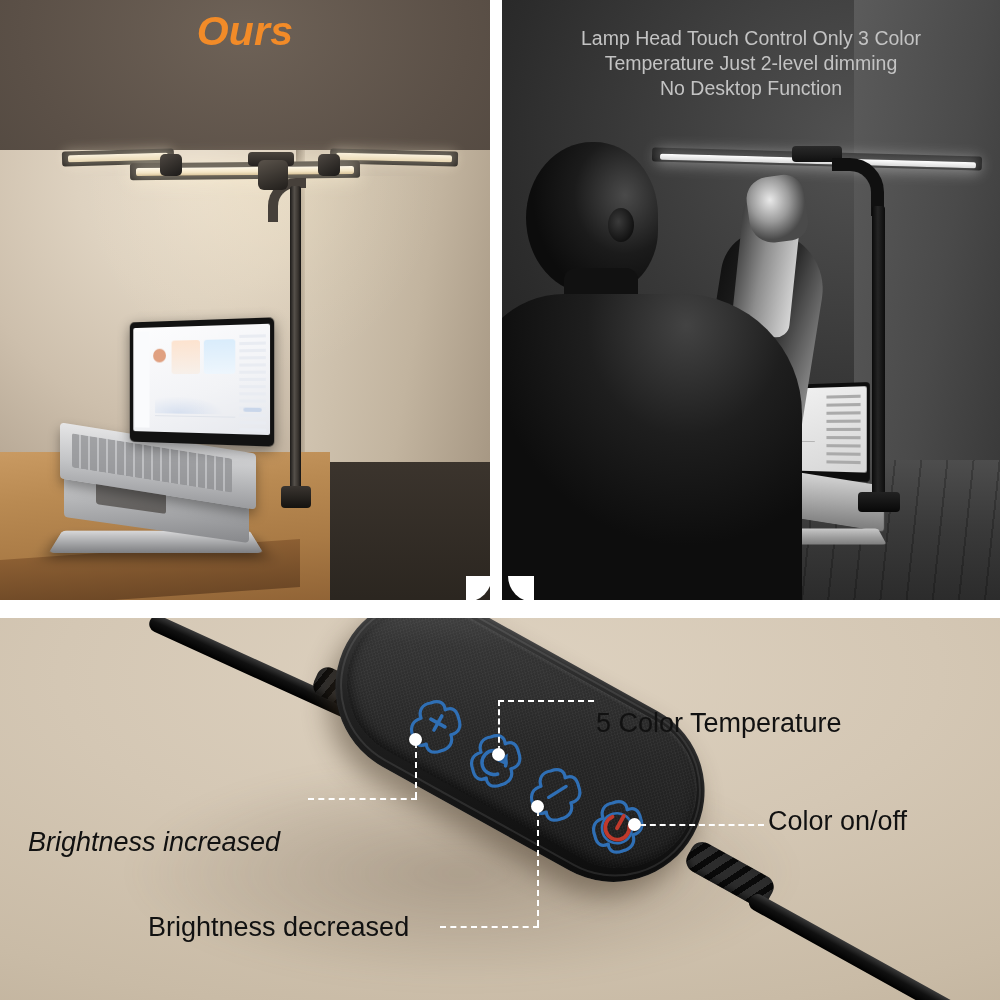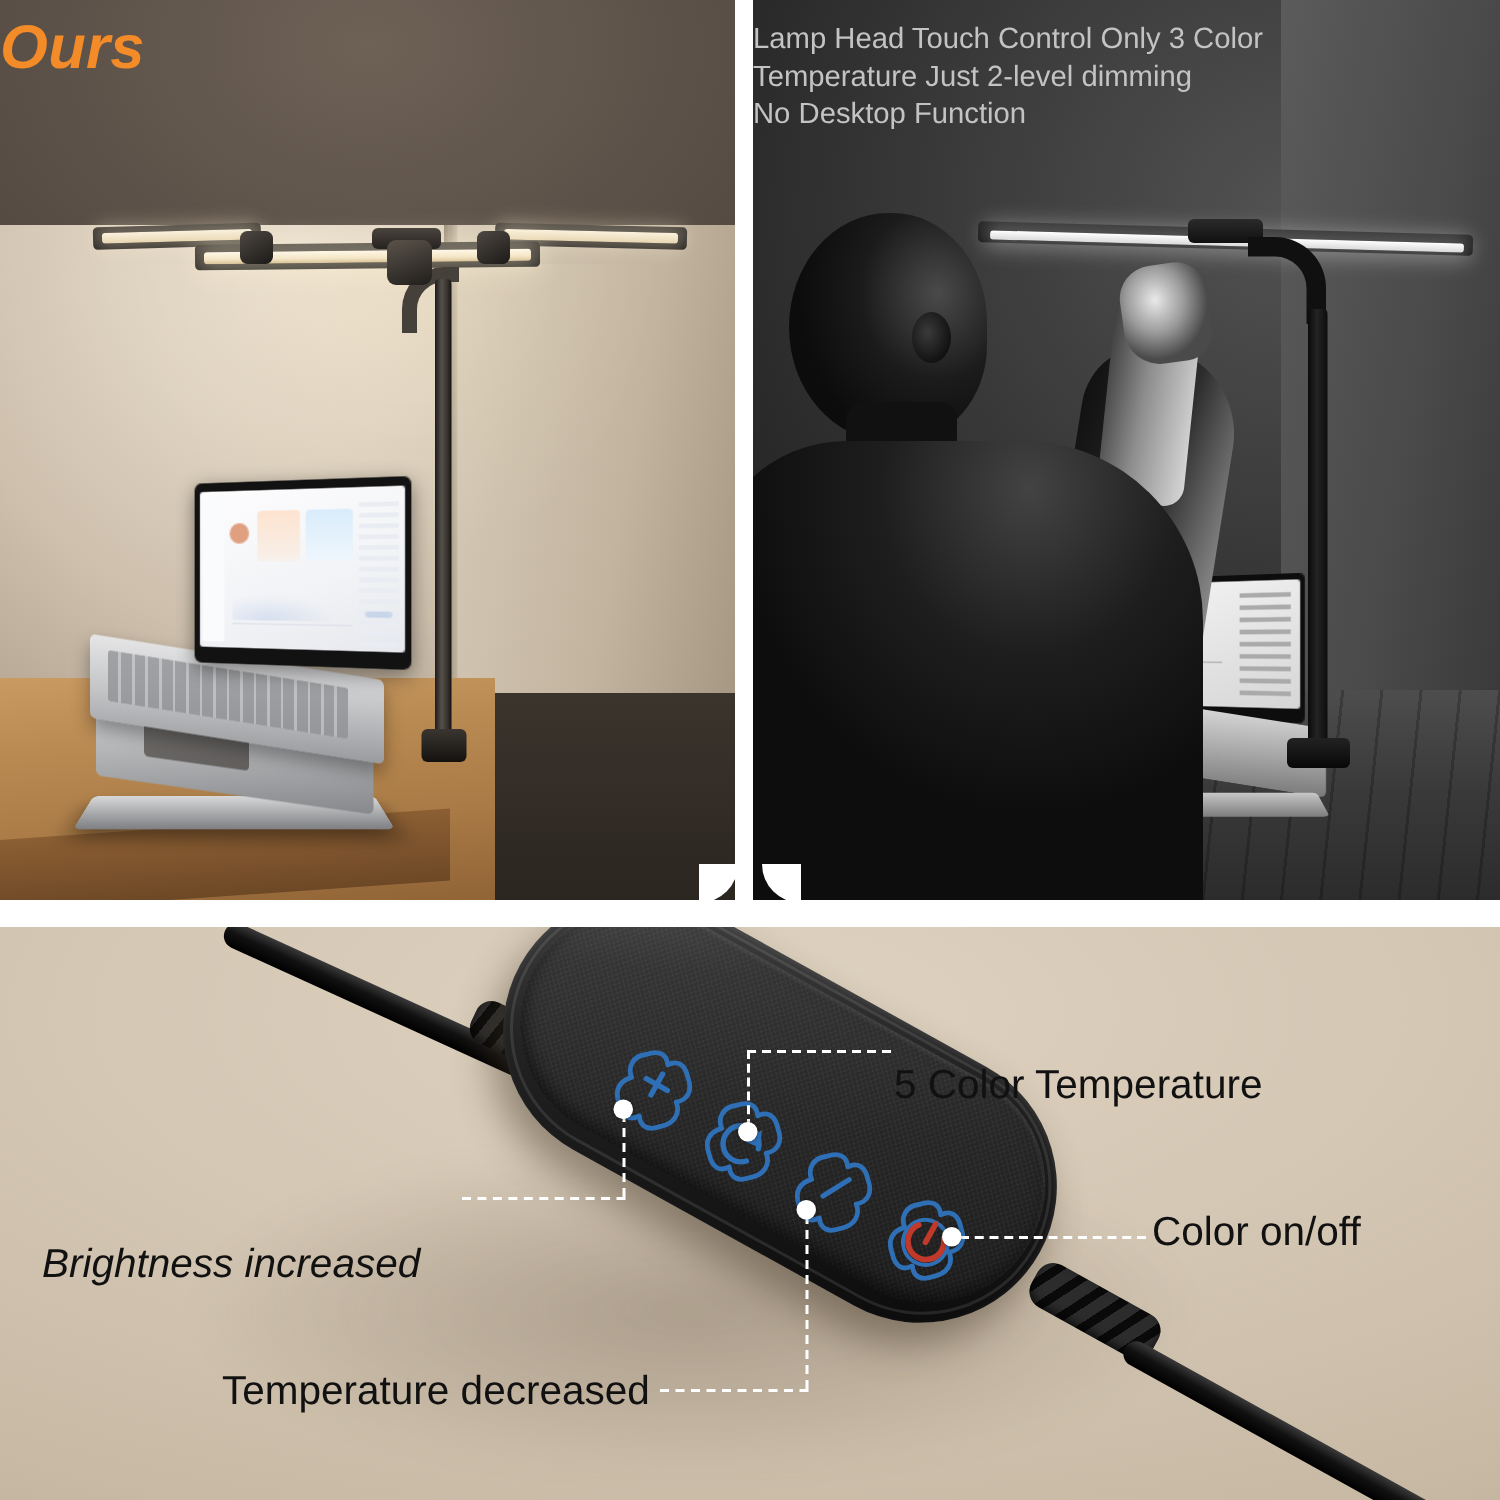--- a/index.html
+++ b/index.html
@@ -255,34 +255,34 @@
     background: linear-gradient(175deg,#dedede 0%, #a8a8a8 55%, #7a7a7a 100%);
     transform: skewY(9deg); border-radius: 4px;
   }
   .o-stand {
     position: absolute; left: 230px; top: 520px; width: 150px; height: 32px;
     background: linear-gradient(180deg,#c9c9c9,#7e7e7e); border-radius: 4px;
     transform: perspective(240px) rotateX(60deg);
   }
 
   
-  .panel-head { position: absolute; left: 0; right: 0; top: 10px; z-index: 8; }
+  .panel-head { position: absolute; left: 0; right: 0; top: 10px; text-align: center; z-index: 8; }
   .title-ours {
     font-size: 41px; font-weight: bold; font-style: italic; color: #f28b28;
     letter-spacing: .2px; line-height: 1.05;
   }
   .title-others {
     font-size: 41px; font-weight: bold; color: #b5b5b5; line-height: 1.05;
   }
   .sub-ours {
     margin-top: 4px; font-size: 19.5px; font-style: italic; color: #f3efe9;
     line-height: 1.28; text-shadow: 0 1px 2px rgba(0,0,0,.5);
   }
   .sub-others {
-    margin-top: 4px; font-size: 19.5px; color: #c3c3c3; line-height: 1.28;
+    margin-top: 16px; font-size: 19.5px; color: #c3c3c3; line-height: 1.28;
   }
 
   
   .divider-v { position: absolute; left: 490px; top: 0; width: 12px; height: 608px; background: #fff; z-index: 12; }
   .divider-h { position: absolute; left: 0; top: 600px; width: 1000px; height: 18px; background: #fff; z-index: 12; }
   .corner-fill {
     position: absolute; width: 26px; height: 26px; background: #fff; z-index: 11;
   }
   .cf-1 { left: 466px; top: 576px; border-bottom-right-radius: 26px; }
   .cf-2 { left: 508px; top: 576px; border-bottom-left-radius: 26px; }
@@ -525,15 +525,15 @@
   <div class="label label-on">Color on/off</div>
 
   <div class="dot" style="left:409px; top:733px;"></div>
   <div class="lead lead-v" style="left:415px; top:742px; height:56px;"></div>
   <div class="lead lead-h" style="left:308px; top:798px; width:109px;"></div>
   <div class="label label-bi">Brightness increased</div>
 
   <div class="dot" style="left:531px; top:800px;"></div>
   <div class="lead lead-v" style="left:537px; top:810px; height:116px;"></div>
   <div class="lead lead-h" style="left:440px; top:926px; width:99px;"></div>
-  <div class="label label-bd">Temperature decreased</div>
+  <div class="label label-bd">Brightness decreased</div>
 
 </div>
 
 </body></html>

